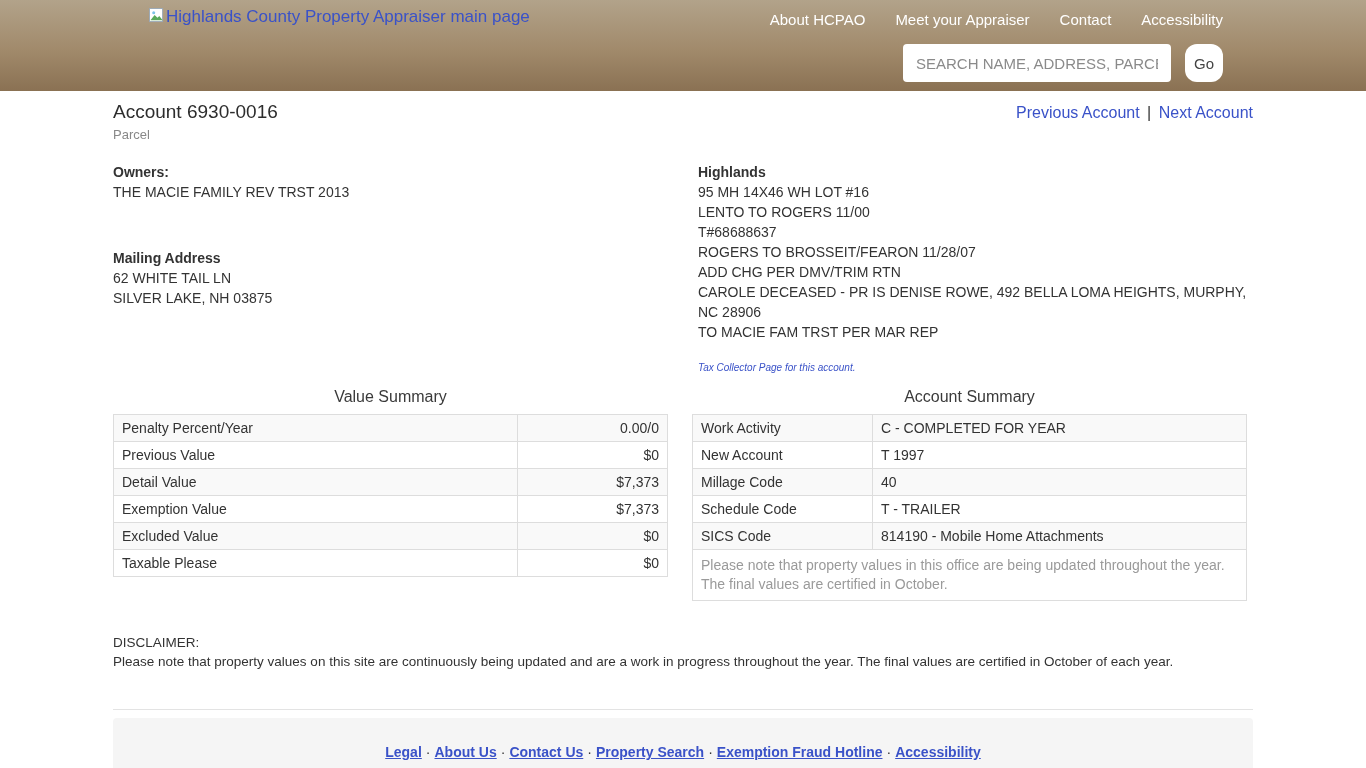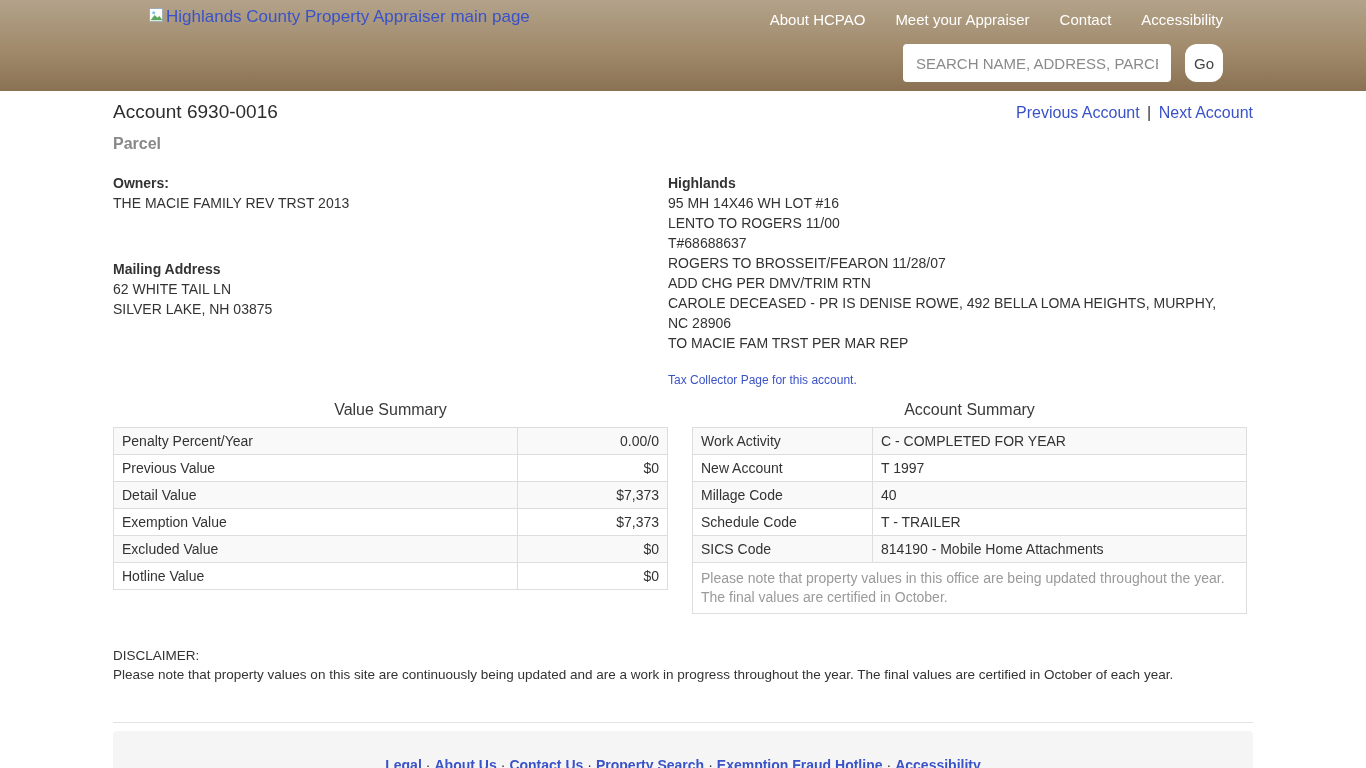--- a/index.html
+++ b/index.html
@@ -30,32 +30,32 @@
   .top-nav a:last-child{padding-right:0;}
   .search-form{position:absolute;top:44px;right:30px;display:flex;align-items:center;}
   .search-input{width:268px;height:38px;border:none;border-radius:4px;padding:0 13px;font-size:15px;color:#555;font-family:"Liberation Sans",sans-serif;outline:none;}
   .search-input::placeholder{color:#8a8a8a;opacity:1;}
   .go-btn{width:38px;height:38px;margin-left:14px;border:none;border-radius:12px;background:#fff;color:#444;font-size:15px;font-family:"Liberation Sans",sans-serif;cursor:pointer;}
 
   
   .main{padding-top:10px;}
   .title-row{display:flex;justify-content:space-between;align-items:flex-start;gap:16px;}
   .page-title{font-size:19px;font-weight:normal;color:#2d2d2d;margin:0;line-height:22px;}
-  .page-subtitle{color:var(--muted);font-size:16px;margin-top:12px;font-weight:bold;}
+  .page-subtitle{color:var(--muted);font-size:13px;margin-top:4px;}
   .acct-links{font-size:16px;padding-top:3px;}
   .acct-links a{color:var(--link-blue);}
   .acct-links .sep{color:var(--text);margin:0 3px;}
 
   
-  .cols{display:flex;margin-top:20px;}
+  .cols{display:flex;gap:30px;margin-top:20px;}
   .col{width:555px;}
   .blk-heading{font-weight:bold;font-size:14px;line-height:20px;}
   .blk-line{font-size:14px;line-height:20px;}
   .mailing{margin-top:46px;}
-  .tax-link{display:inline-block;margin-top:20px;color:var(--link-blue);font-size:12px;}
+  .tax-link{display:inline-block;margin-top:20px;color:var(--link-blue);font-size:10px;font-style:italic;}
 
   
   .tables{display:flex;gap:24px;margin-top:14px;}
   .tbl-wrap{width:555px;}
   .tbl-title{text-align:center;font-size:16px;color:#3a3a3a;margin:0 0 8px 0;font-weight:normal;}
   table{width:100%;border-collapse:collapse;border:1px solid var(--table-border);}
   td{border:1px solid var(--table-border);padding:4px 8px;font-size:14px;height:27px;}
   tr:nth-child(odd) td{background:var(--stripe);}
   .val-tbl td.lbl{width:73%;}
   .val-tbl td.val{text-align:right;}
@@ -156,21 +156,21 @@
           </tr>
           <tr>
             <td class="lbl">Exemption Value</td>
             <td class="val">$7,373</td>
           </tr>
           <tr>
             <td class="lbl">Excluded Value</td>
             <td class="val">$0</td>
           </tr>
           <tr>
-            <td class="lbl">Hotline Value</td>
+            <td class="lbl">Taxable Please</td>
             <td class="val">$0</td>
           </tr>
         </tbody>
       </table>
     </div>
 
     <div class="tbl-wrap">
       <h2 class="tbl-title">Account Summary</h2>
       <table class="acct-tbl">
         <tbody>

